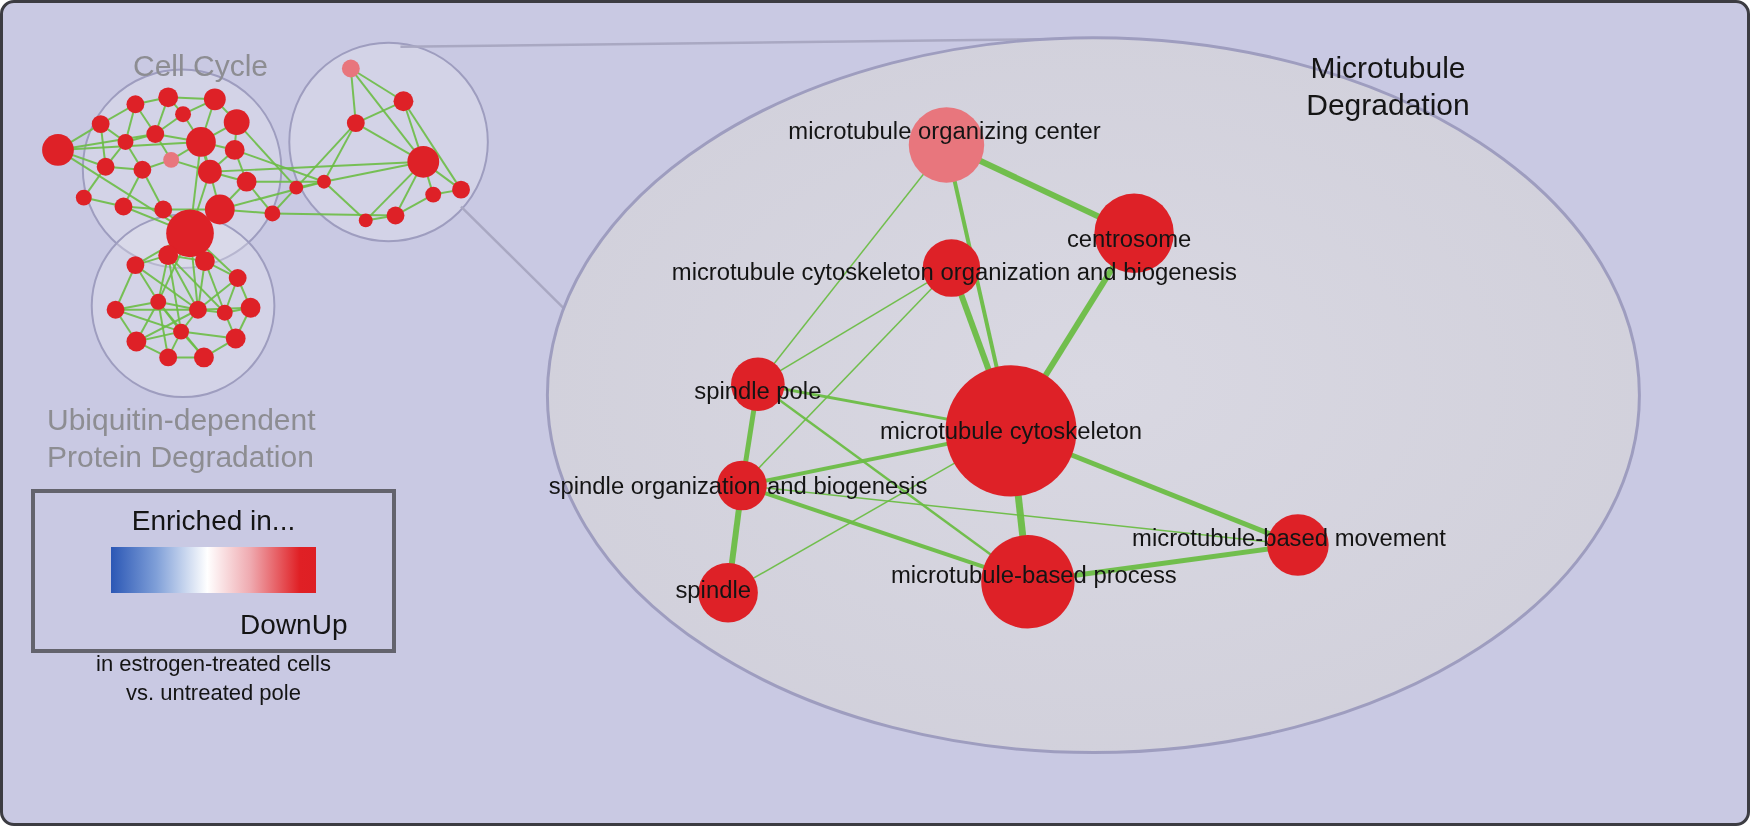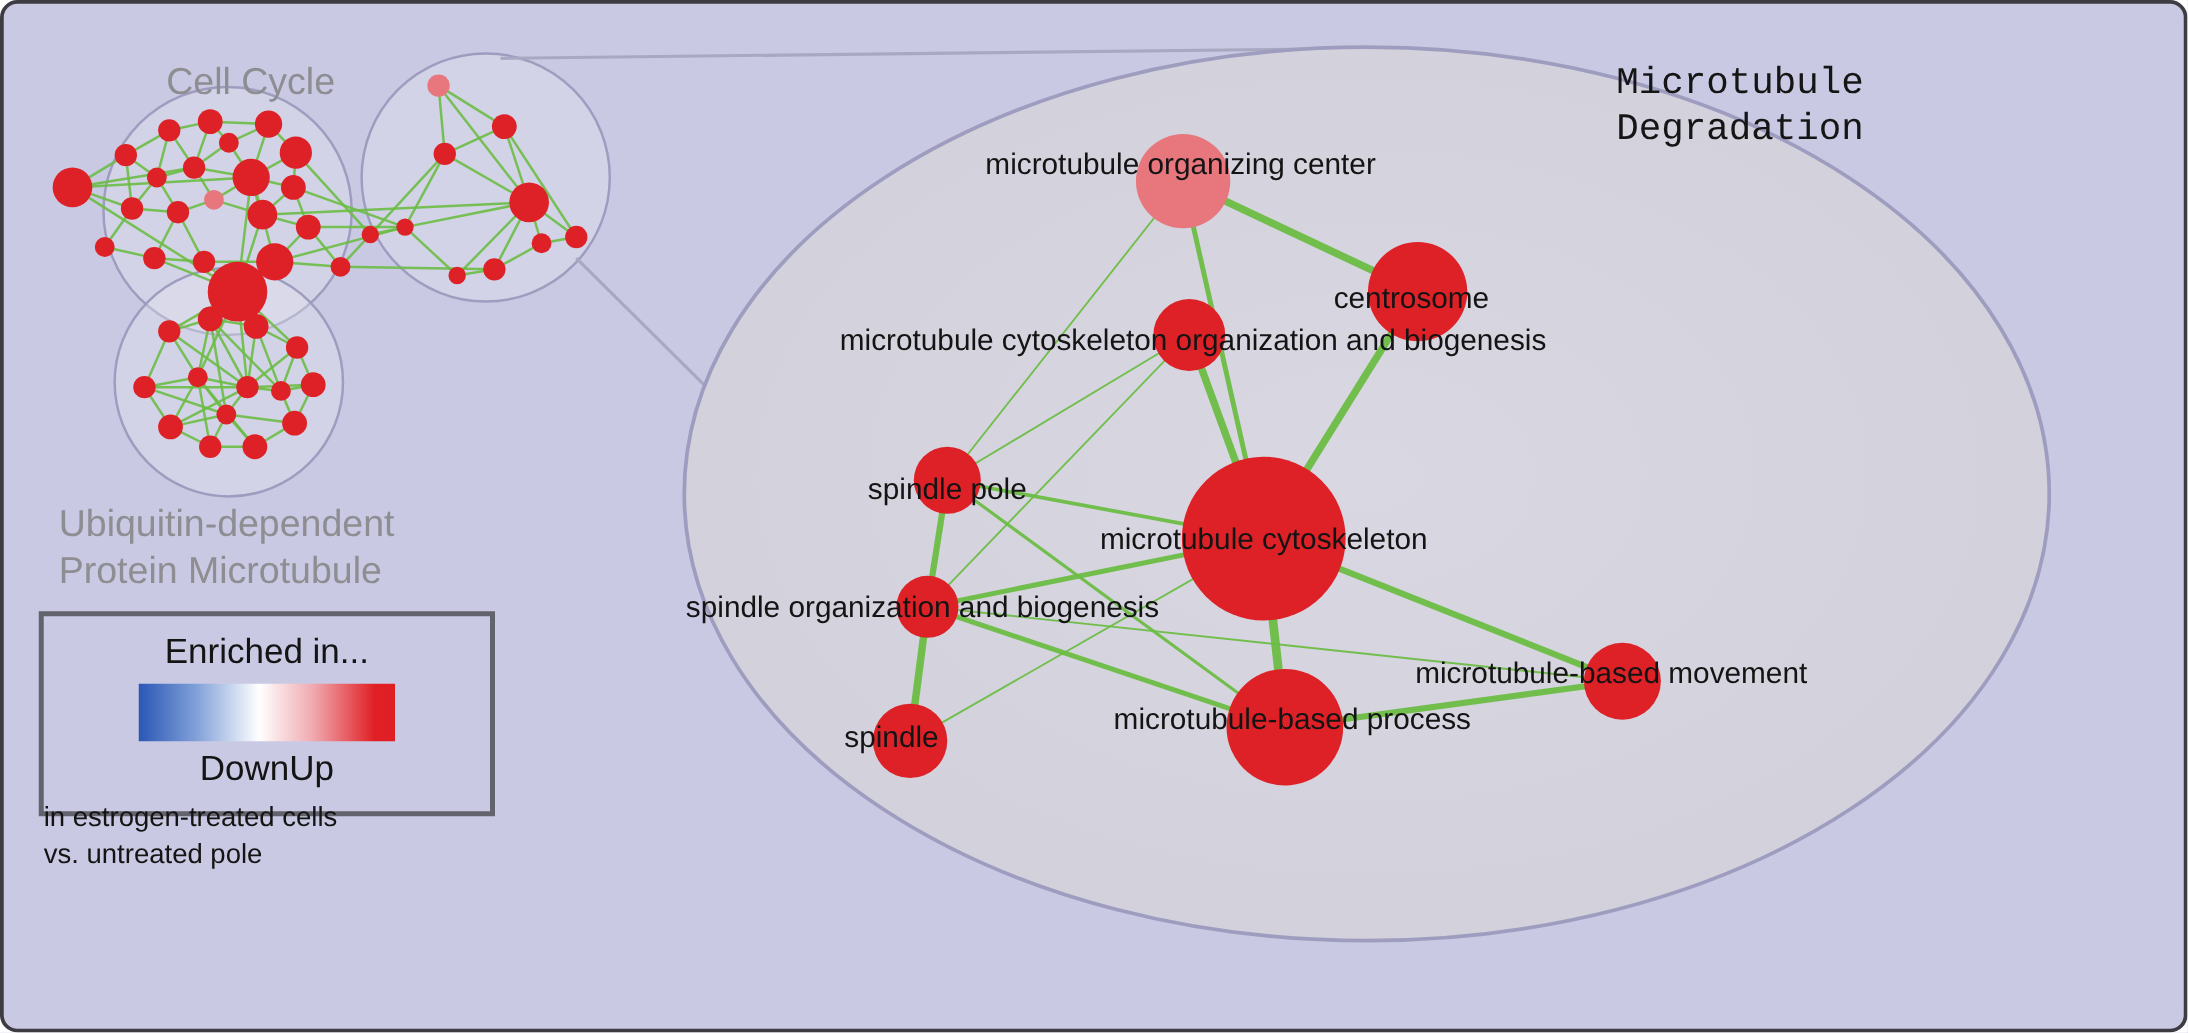--- a/index.html
+++ b/index.html
@@ -35,21 +35,20 @@
     line-height: 37px;
   }
   .cell-cycle-title { left: 110px; top: 44px; margin-left: 20px; }
   .ubiquitin-title { left: 44px; top: 398px; }
   .microtubule-title {
     left: 1290px; top: 46px; width: 190px;
     text-align: center;
     font-size: 30px;
     line-height: 37px;
     color: #151515;
-    font-family: Liberation Mono, monospace;
   }
   .legend-box {
     position: absolute;
     left: 28px; top: 486px;
     width: 365px; height: 164px;
     border: 4px solid #63636d;
     background: #c9c9e3;
     box-sizing: border-box;
   }
   .legend-title {
@@ -57,28 +56,29 @@
     text-align: center;
     font-size: 28px;
     color: #141414;
   }
   .legend-gradient {
     width: 205px; height: 46px;
     margin: 10px auto 0 auto;
   }
   .legend-downup {
     width: 268px;
-    margin: 6px auto 0 auto;
+    margin: 16px auto 0 auto;
     display: flex;
-    justify-content: center;
+    justify-content: flex-end;
     font-size: 28px;
     color: #141414;
   }
   .legend-caption {
     margin-top: 8px;
+    text-align: center;
     font-size: 22px;
     line-height: 29px;
     color: #141414;
   }
   text.node-label {
     font-family: "Liberation Sans", sans-serif;
   }
 </style>
 </head>
 <body>
@@ -301,21 +301,21 @@
         <text x="1292" y="541" text-anchor="middle" dominant-baseline="middle" font-size="24" fill="#141414" class="node-label">microtubule-based movement</text>
         <text x="1035" y="578" text-anchor="middle" dominant-baseline="middle" font-size="24" fill="#141414" class="node-label">microtubule-based process</text>
         <text x="712" y="593" text-anchor="middle" dominant-baseline="middle" font-size="24" fill="#141414" class="node-label">spindle</text>
       </g>
   </svg>
 
   <div class="overlay cluster-title cell-cycle-title">Cell Cycle</div>
 
   <div class="overlay cluster-title ubiquitin-title">
     <div>Ubiquitin-dependent</div>
-    <div>Protein Microtubule</div>
+    <div>Protein Degradation</div>
   </div>
 
   <div class="overlay microtubule-title">
     <div>Microtubule</div>
     <div>Degradation</div>
   </div>
 
   <div class="legend-box">
     <div class="legend-title">Enriched in...</div>
     <div class="legend-gradient" style="background: linear-gradient(to right, rgb(43, 87, 181) 0%, rgb(127, 159, 216) 22%, rgb(255, 255, 255) 47%, rgb(239, 170, 176) 68%, rgb(224, 32, 37) 92%, rgb(222, 31, 36) 100%);"></div>

